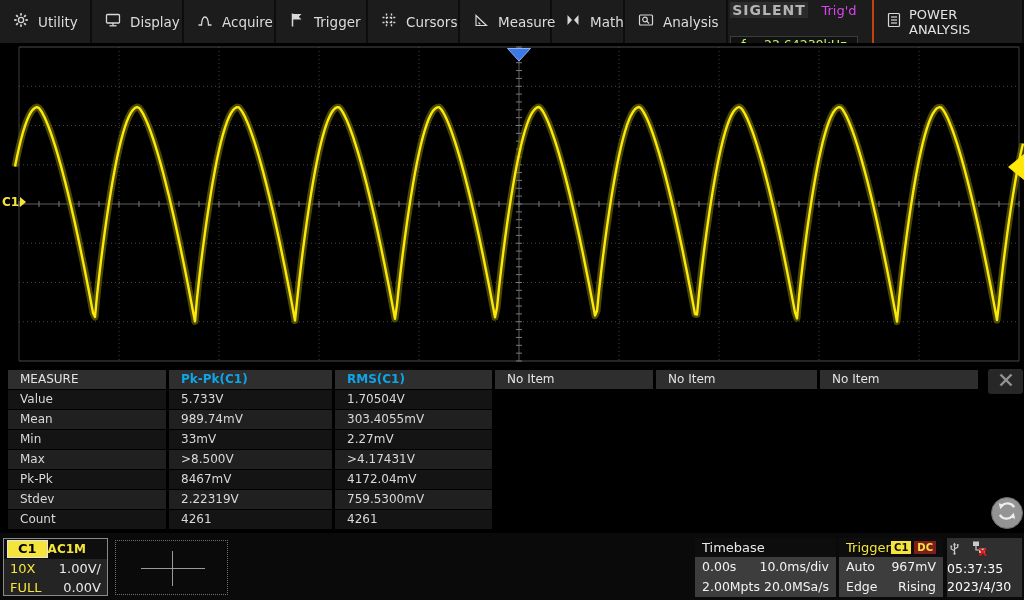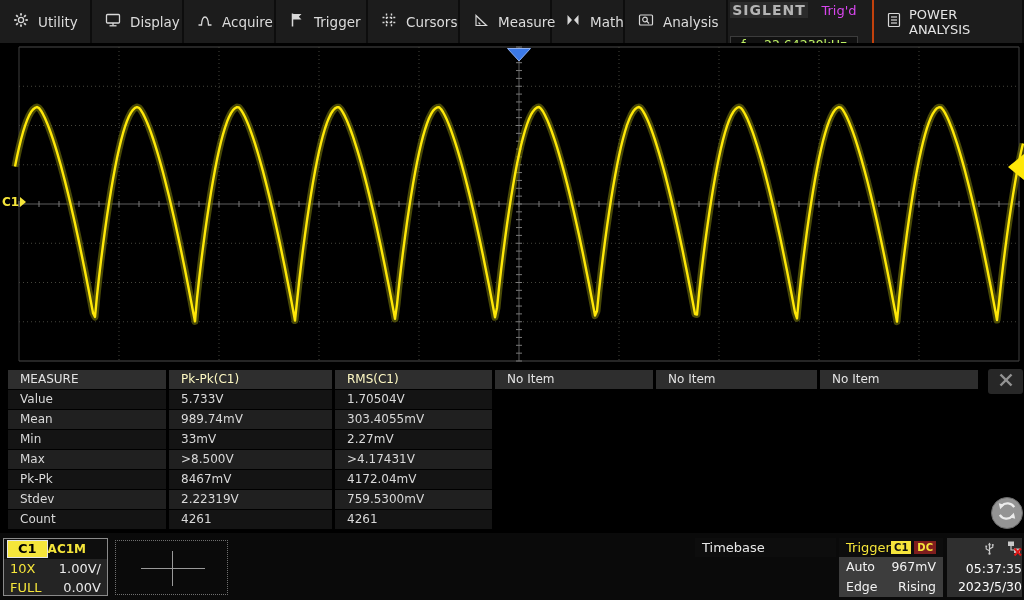--- a/index.html
+++ b/index.html
@@ -29,21 +29,21 @@
   .ch-marker{position:absolute;left:2px;top:152px;color:#f5e53a;font-size:12px;font-weight:bold;
              display:flex;align-items:center;gap:1px;}
   .ch-marker .arrow{width:0;height:0;border-left:6px solid #f5e53a;border-top:5px solid transparent;border-bottom:5px solid transparent;}
 
   
   .mtable{position:absolute;left:8px;top:370px;display:grid;
           grid-template-columns:158px 163px 157px 158px 161px 158px;
           column-gap:3px;row-gap:1px;grid-auto-rows:19px;font-size:12px;}
   .mcell{line-height:19px;padding-left:12px;white-space:nowrap;overflow:hidden;}
   .mhead{background:#2e2e2e;color:#e3e3e3;}
-  .mhead.yellow{color:#fef9c3;}
+  .mhead.yellow{color:#0ea5e9;font-weight:bold;}
   .mrow-dark{background:#141414;color:#d9d9d9;}
   .mrow-light{background:#202020;color:#d9d9d9;}
   .mspacer{background:transparent;grid-column:span 3;}
   .close-btn{position:absolute;left:988px;top:369px;width:35px;height:25px;background:#272727;
              border-radius:3px;display:flex;align-items:center;justify-content:center;}
   .refresh-btn{position:absolute;left:991px;top:497px;width:32px;height:32px;border-radius:50%;
                background:#949494;border:1px solid #6a6a6a;display:flex;align-items:center;justify-content:center;}
 
   
   .bottombar{position:absolute;left:0;top:533px;width:1024px;height:67px;background:#0a0a0a;}
@@ -63,21 +63,21 @@
   .trg-box{position:absolute;left:839px;top:5px;width:104px;height:59px;}
   .info-head{height:19px;background:#0d0d0d;display:flex;align-items:center;padding:0 7px;font-size:13px;color:#e8e8e8;}
   .info-body{background:#3d3d3d;height:40px;padding:0 7px;}
   .info-row{display:flex;justify-content:space-between;font-size:12.5px;line-height:20px;color:#f2f2f2;}
   .trg-title{color:#f5e53a;}
   .trg-badges{margin-left:auto;display:flex;gap:3px;align-items:center;}
   .badge-c1{background:#f5e53b;color:#111;font-size:10px;font-weight:bold;padding:0 3px;line-height:13px;}
   .badge-dc{background:#7f1d1d;color:#f5e53a;font-size:10px;font-weight:bold;padding:0 3px;line-height:13px;}
 
   .clock-box{position:absolute;left:947px;top:5px;width:75px;height:59px;background:#2f2f2f;
-             display:flex;flex-direction:column;align-items:flex-end;}
+             display:flex;flex-direction:column;align-items:flex-start;}
   .clock-icons{display:flex;gap:9px;align-items:center;height:21px;margin-top:1px;}
   .clock-time,.clock-date{font-size:12.5px;color:#fbfbfb;line-height:18px;}
 </style>
 </head>
 <body>
 
 <div class="screen">
 
   <div class="menubar">
 
@@ -388,20 +388,30 @@
       </div>
     </div>
 
     <div class="cross-box">
       <div class="cross-h"></div>
       <div class="cross-v"></div>
     </div>
 
     <div class="tb-box">
       <div class="info-head">Timebase</div>
+      <div class="info-body">
+        <div class="info-row">
+          <span>0.00s</span>
+          <span>10.0ms/div</span>
+        </div>
+        <div class="info-row">
+          <span>2.00Mpts</span>
+          <span>20.0MSa/s</span>
+        </div>
+      </div>
     </div>
 
     <div class="trg-box">
       <div class="info-head">
         <span class="trg-title">Trigger</span>
         <span class="trg-badges">
           <span class="badge-c1">C1</span>
           <span class="badge-dc">DC</span>
         </span>
       </div>
@@ -429,16 +439,16 @@
           <circle cx="8" cy="14" r="1.2" fill="#c9c9c9"></circle>
             </svg></span>
         <span><svg width="16" height="16" viewBox="0 0 16 16">
           <rect x="2" y="1.5" width="6" height="4.5" fill="#c9c9c9"></rect>
           <path d="M5 6 V10 H9" stroke="#c9c9c9" stroke-width="1.2" fill="none"></path>
           <rect x="8" y="8.5" width="6" height="4.5" fill="#c9c9c9"></rect>
           <path d="M8.5 8.5 L15 15.5 M15 8.5 L8.5 15.5" stroke="#e01818" stroke-width="2"></path>
             </svg></span>
       </div>
       <div class="clock-time">05:37:35</div>
-      <div class="clock-date">2023/5/30</div>
+      <div class="clock-date">2023/4/30</div>
     </div>
   </div>
 </div>
 
 </body></html>

